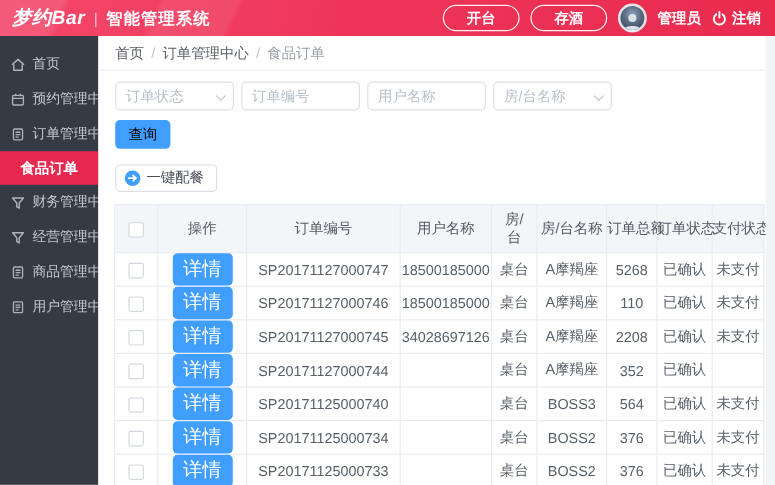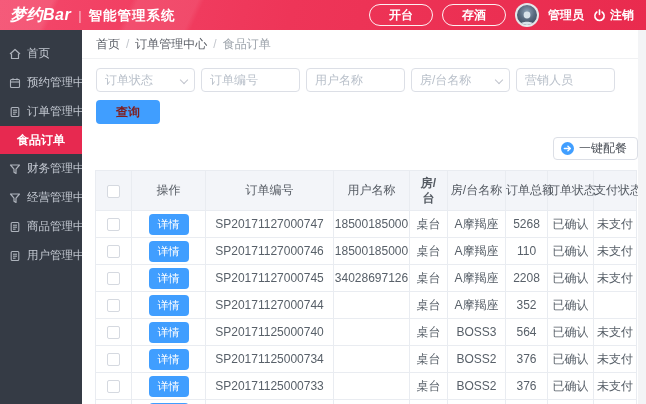--- a/index.html
+++ b/index.html
@@ -50,42 +50,42 @@
   .f-field { position:relative; width:99px; height:24px; }
   .f-field input { width:100%; height:100%; border:1px solid #dcdfe6; border-radius:4px;
     padding:0 8px; font-size:12px; color:#586069; outline:none; background:#fff;
     font-family:inherit; }
   .f-field input::placeholder { color:#b9c0ca; }
   .f-field.select input { padding-right:20px; }
   .caret { position:absolute; right:8px; top:9px; width:6px; height:6px;
     border-right:1px solid #c0c4cc; border-bottom:1px solid #c0c4cc;
     transform:rotate(45deg); pointer-events:none; }
 
-  .search-btn { margin:8px 0 0 14px; width:64px; height:24px; background:#409eff; color:#7f1d1d;
-    border:none; border-radius:4px; font-size:12px; font-weight:700; cursor:pointer; font-family:inherit; }
-
-  .toolbar { display:flex; gap:7px; margin:13px 0 0 14px;justify-content:flex-end; }
+  .search-btn { margin:8px 0 0 14px; width:46px; height:24px; background:#409eff; color:#000000;
+    border:none; border-radius:4px; font-size:12px; font-weight:400; cursor:pointer; font-family:inherit; }
+
+  .toolbar { display:flex; gap:7px; margin:13px 0 0 14px; }
   .tool-btn { height:23px; display:flex; align-items:center; gap:5px; padding:0 10px 0 7px;
     background:#fff; border:1px solid #dcdfe6; border-radius:4px; font-size:12px; color:#4a4f57;
     cursor:pointer; font-family:inherit; }
   .circle-ic { width:13px; height:13px; border-radius:50%; background:#409eff; color:#fff;
     display:inline-flex; align-items:center; justify-content:center; }
   .circle-ic svg { width:9px; height:9px; }
 
   
   table { border-collapse:collapse; table-layout:fixed; width:541px; margin:10px 0 0 13px; }
   th, td { border:1px solid #e9ecf1; text-align:center; font-weight:400;
     white-space:nowrap; overflow:visible; }
   th { background:#f3f5f9; color:#555b63; height:40px; font-size:12px; }
   td { height:27px; font-size:12px; color:#586069; background:#fff; }
-  th.wrapcol { white-space:normal; word-break:break-all; line-height:15px; padding:0 9px;font-weight:bold; }
+  th.wrapcol { white-space:normal; word-break:break-all; line-height:15px; padding:0 9px; }
   .cb { appearance:none; -webkit-appearance:none; width:13px; height:13px; border:1px solid #d5d9e0;
     border-radius:2px; background:#fff; vertical-align:middle; cursor:pointer; }
   .detail-btn { background:#409eff; color:#fff; border:none; border-radius:4px;
-    font-size:11px; padding:3px 9px; cursor:pointer; font-family:inherit; }
+    font-size:16px; padding:3px 9px; cursor:pointer; font-family:inherit; }
 
   .scrollbar { position:absolute; top:30px; right:0; width:8px; height:374px; background:#f3f4f6; }
 </style>
 </head>
 <body>
 
 <div class="topbar">
   <div class="logo">
     <span class="logo-brand">梦约Bar</span>
     <span class="logo-divider">|</span>
@@ -204,23 +204,20 @@
     </div>
     <div class="f-field">
       <input type="text" placeholder="订单编号" style="">
     </div>
     <div class="f-field">
       <input type="text" placeholder="用户名称" style="">
     </div>
     <div class="f-field select">
       <input type="text" readonly="" placeholder="房/台名称" style="">
       <span class="caret"></span>
-    </div>
-    <div class="f-field">
-      <input type="text" placeholder="营销人员" style="">
     </div>
   </div>
 
   <button class="search-btn">查询</button>
 
   <div class="toolbar">
     <button class="tool-btn">
       <span class="circle-ic">
         <svg viewBox="0 0 10 10" fill="none" stroke="#fff" stroke-width="1.6" stroke-linecap="round" stroke-linejoin="round">
           <line x1="1.5" y1="5" x2="8" y2="5"></line>

